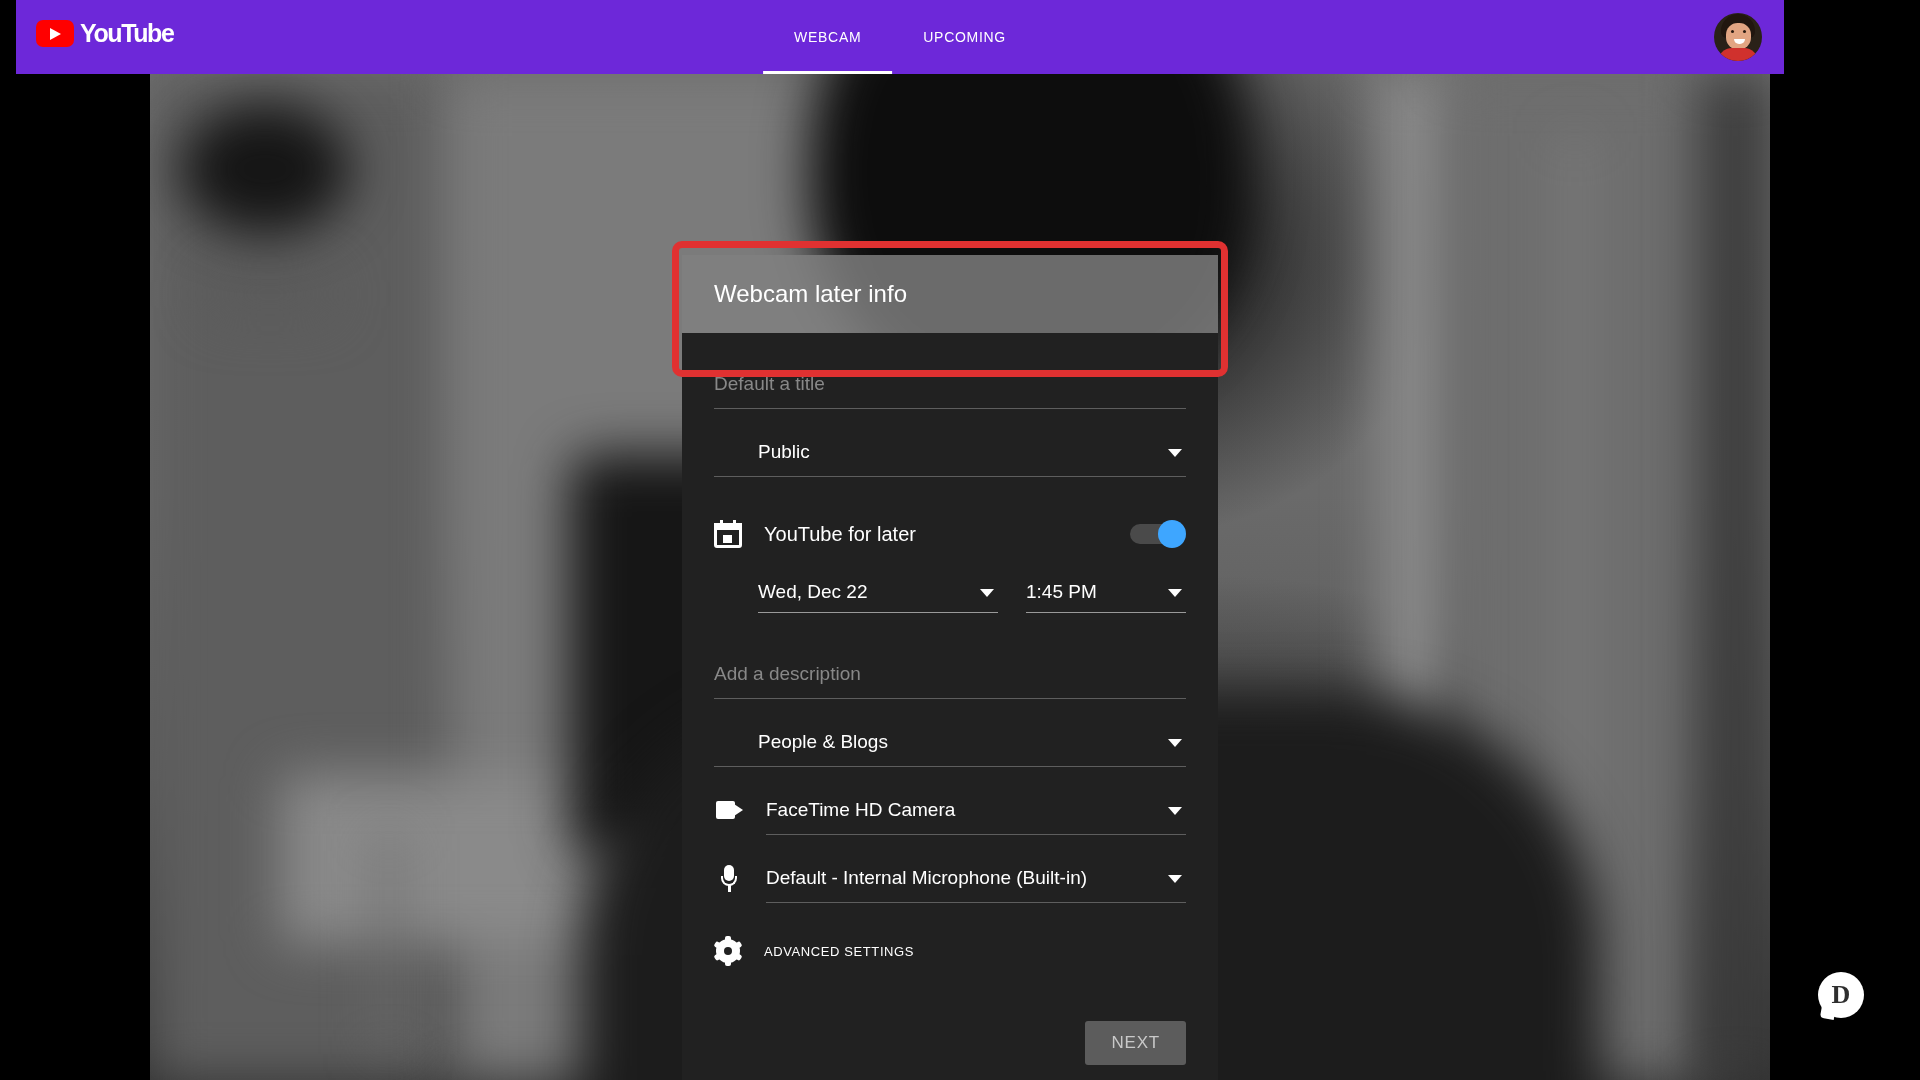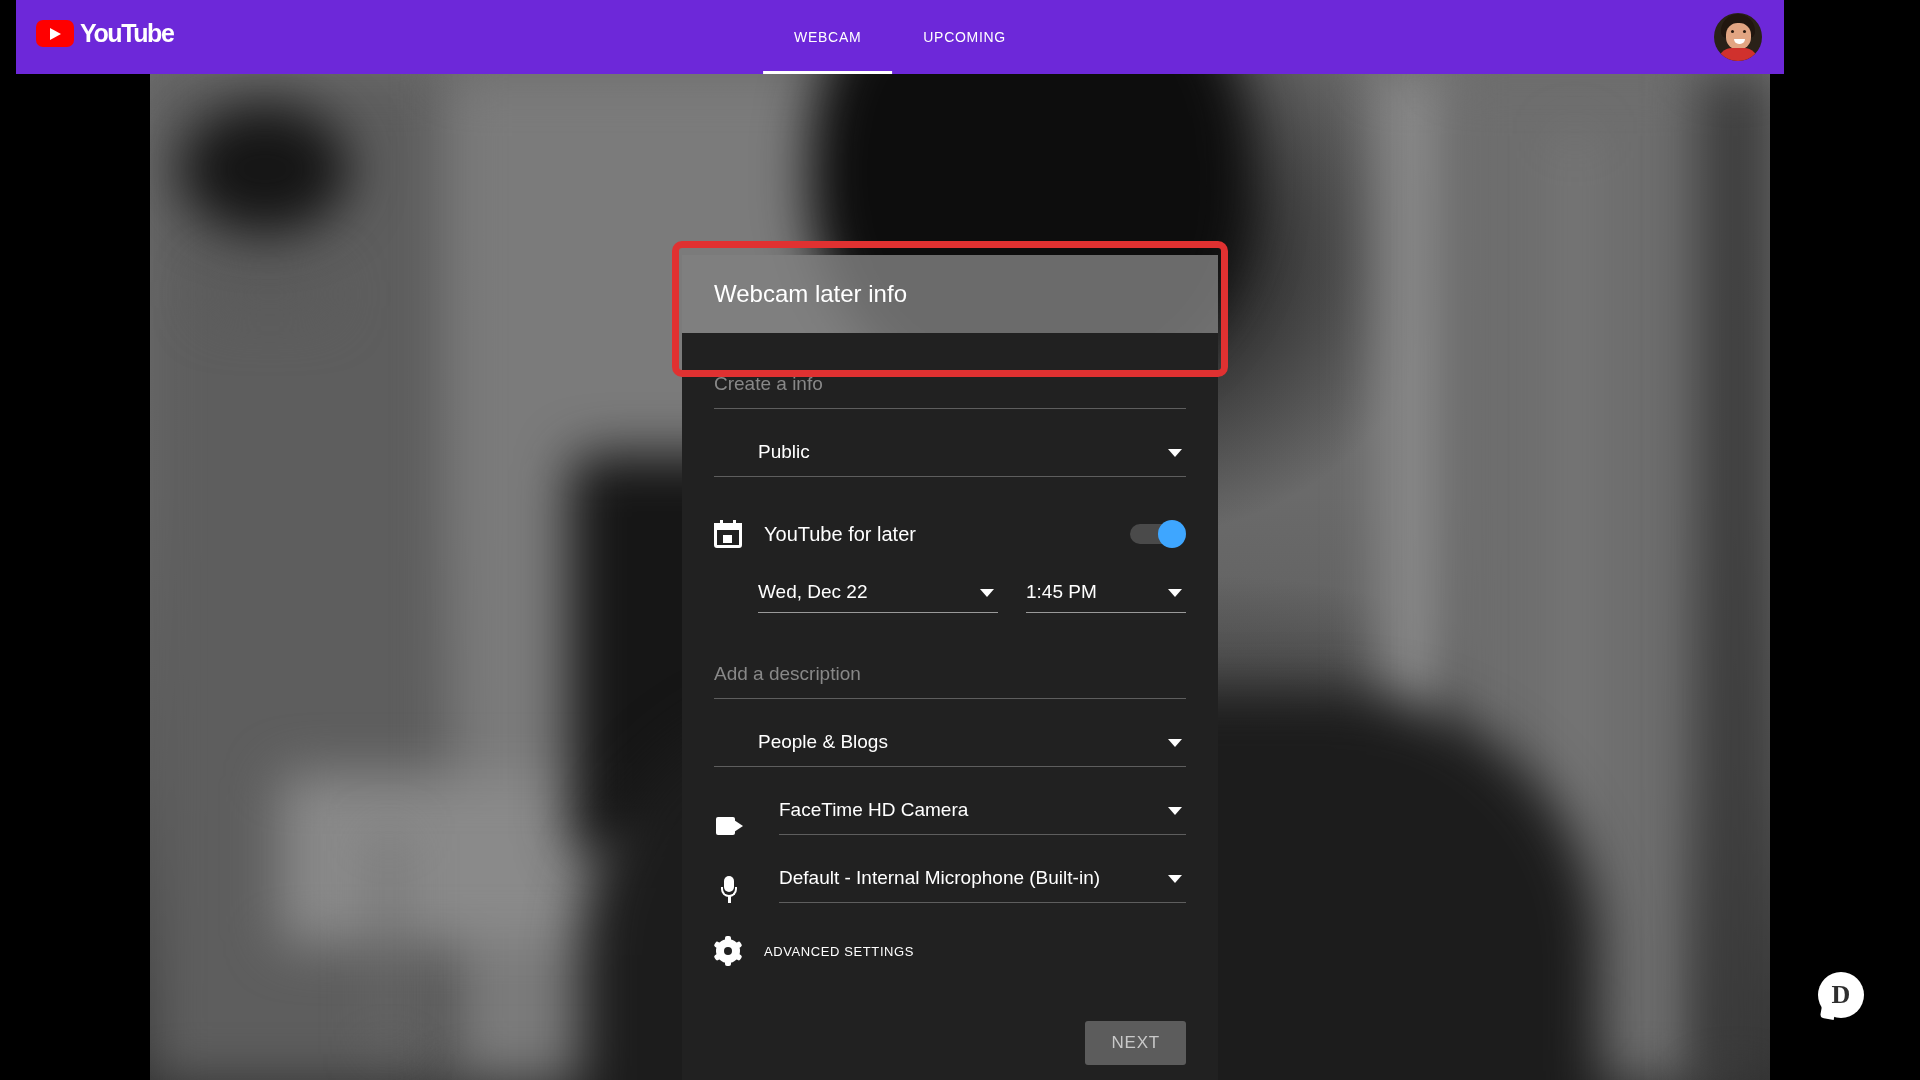--- a/index.html
+++ b/index.html
@@ -184,21 +184,21 @@
   #date-picker{ flex:1 1 60%; }
   #time-picker{ flex:1 1 40%; }
 
   #highlight-box{
     position:absolute; left:-10px; top:0; width:556px; height:0;
     border:7px solid #e03131; border-radius:10px;
     pointer-events:none; z-index:30;
   }
 
   .icon-field{
-    display:flex; align-items:flex-end; margin:0 32px;gap:13px;
+    display:flex; align-items:center; margin:0 32px;
   }
   .icon-field .ic{ width:30px; flex:0 0 30px; display:flex; justify-content:center; }
   .icon-field .fld{
     flex:1; margin-left:22px; position:relative;
     border-bottom:1px solid #5e5e5e; height:50px;
     display:flex; align-items:center;
   }
   .icon-field .fld .val{ font-size:19px; color:#fff; }
 
   #cam-icon{ width:27px; height:18px; position:relative; }
@@ -316,21 +316,21 @@
 
     <div id="dialog-header">
       <span id="dialog-title">Webcam later info</span>
     </div>
 
     <div id="dialog-body">
 
       <div class="spacer-26"></div>
 
       <div class="field">
-        <span class="ph">Create a info</span>
+        <span class="ph">Default a title</span>
       </div>
 
       <div class="spacer-18"></div>
 
       <div class="field">
         <span class="val">Public</span>
         <span class="caret"></span>
       </div>
 
       <div class="spacer-30"></div>

